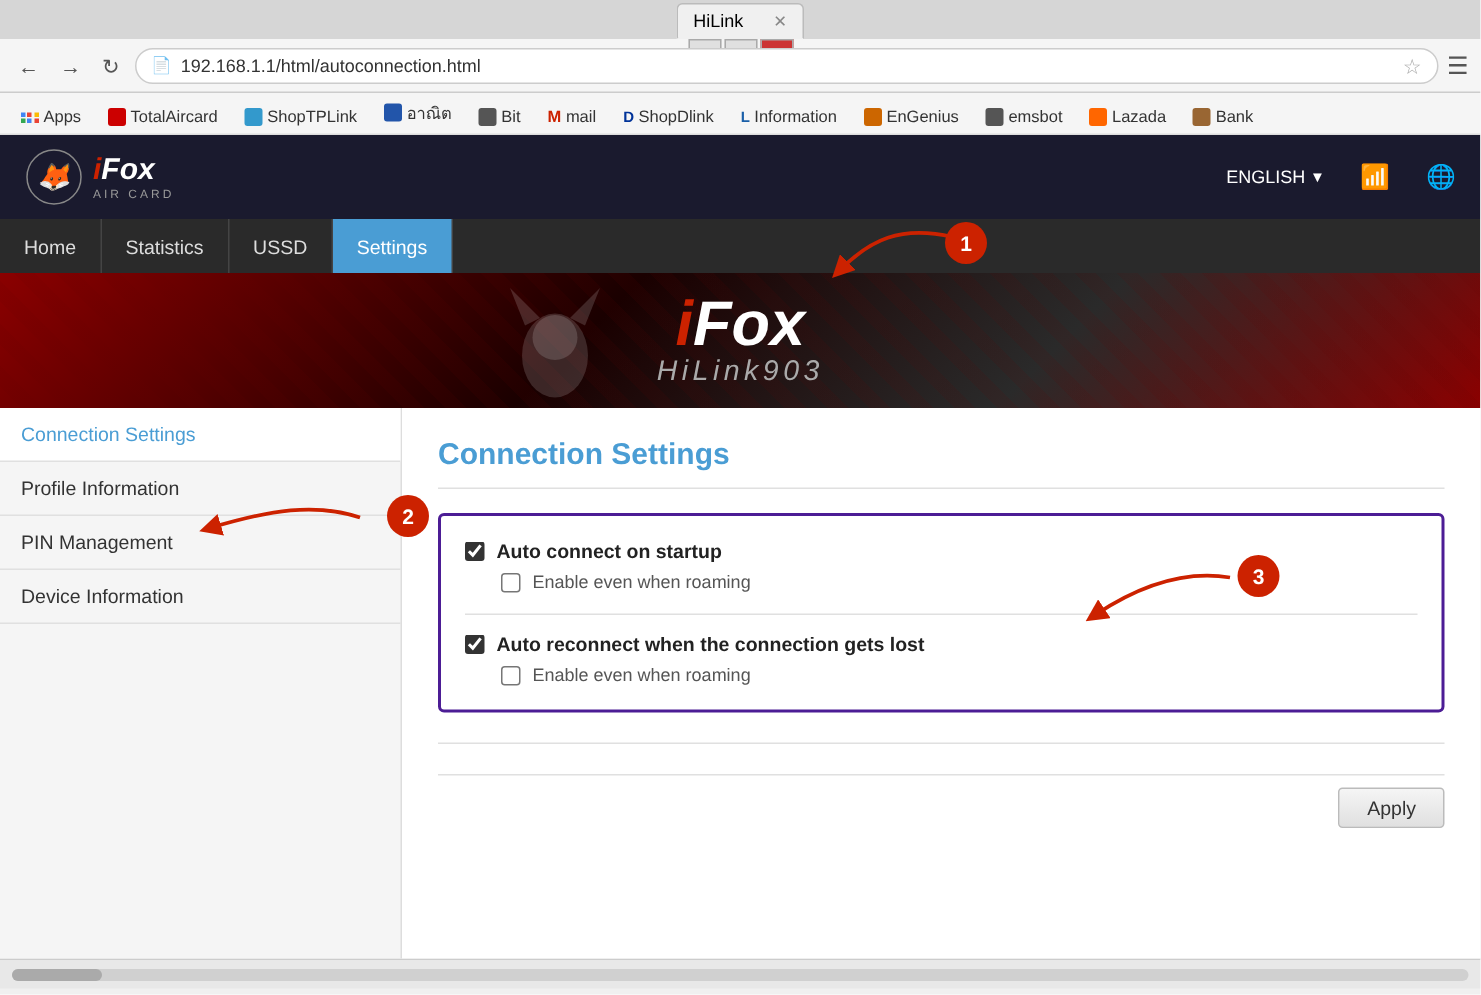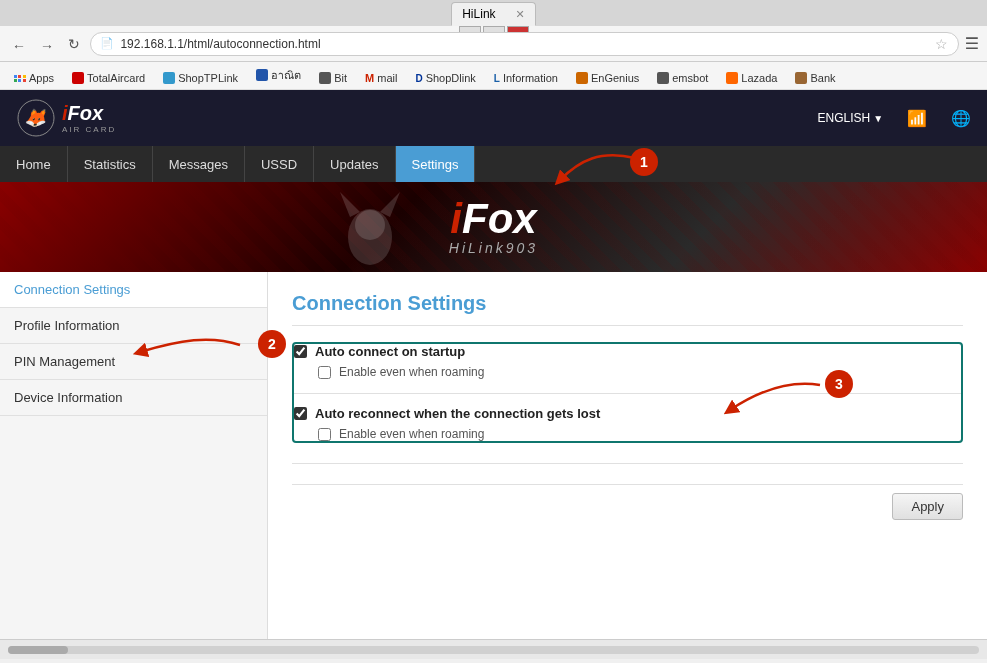--- a/index.html
+++ b/index.html
@@ -40,21 +40,21 @@
     
     .sidebar { width: 268px; background: #f5f5f5; border-right: 1px solid #ddd; flex-shrink: 0; }
     .sidebar-item { padding: 10px 14px; border-bottom: 1px solid #e0e0e0; cursor: pointer; font-size: 13px; color: #333; }
     .sidebar-item.active { color: #4a9dd4; font-weight: normal; background: white; }
 
     
     .content-area { flex: 1; padding: 20px 24px; background: white; overflow-y: auto; }
     .content-title { color: #4a9dd4; font-size: 20px; font-weight: bold; margin-bottom: 16px; border-bottom: 1px solid #e0e0e0; padding-bottom: 10px; }
 
     
-    .settings-box { border: 2px solid #0f766e; border-radius: 4px; padding: 0; margin-bottom: 20px; }
+    .settings-box { border: 2px solid #4c1d95; border-radius: 4px; padding: 16px; margin-bottom: 20px; }
     .setting-row { margin-bottom: 14px; }
     .setting-row:last-child { margin-bottom: 0; }
     .setting-main { display: flex; align-items: center; gap: 8px; margin-bottom: 6px; }
     .setting-main label { font-weight: bold; font-size: 13px; color: #222; cursor: pointer; }
     .setting-sub { display: flex; align-items: center; gap: 8px; padding-left: 24px; }
     .setting-sub label { font-size: 12px; color: #555; cursor: pointer; }
     .setting-divider { border: none; border-top: 1px solid #e0e0e0; margin: 12px 0; }
 
     input[type="checkbox"] { width: 13px; height: 13px; cursor: pointer; accent-color: #333; }
 
@@ -194,48 +194,42 @@
     </div>
 
     <div class="nav-menu">
       <div class="nav-item">
         <span>Home</span>
       </div>
       <div class="nav-item">
         <span>Statistics</span>
       </div>
       <div class="nav-item">
-        <span>Messages</span>
-      </div>
-      <div class="nav-item">
         <span>USSD</span>
-      </div>
-      <div class="nav-item">
-        <span>Updates</span>
       </div>
       <div class="nav-item active">
         <span>Settings</span>
       </div>
     </div>
 
     <div class="hero-banner">
       <div style="position:absolute;left:330px;top:5px;z-index:1;">
         <svg width="80" height="85" viewBox="0 0 80 85" fill="none">
 
           <ellipse cx="40" cy="50" rx="22" ry="28" fill="rgba(255,255,255,0.15)"></ellipse>
           <polygon points="20,30 10,5 30,25" fill="rgba(255,255,255,0.15)"></polygon>
           <polygon points="60,30 70,5 50,25" fill="rgba(255,255,255,0.15)"></polygon>
           <circle cx="40" cy="38" r="15" fill="rgba(255,255,255,0.15)"></circle>
         </svg>
       </div>
       <div class="hero-logo">
         <div style="font-size:42px;font-weight:bold;font-style:italic;line-height:1;">
           <span style="color:#cc2200;">i</span><span style="color:white;">Fox</span>
         </div>
-        <div style="font-size:14px;color:#aaa;letter-spacing:3px;font-style:italic;">HiLink903</div>
+        <div style="font-size:19px;color:#aaa;letter-spacing:3px;font-style:italic;">HiLink903</div>
       </div>
     </div>
 
     <div class="main-content">
 
       <div class="sidebar">
         <div class="sidebar-item active">
           <span>Connection Settings</span>
         </div>
         <div class="sidebar-item">

